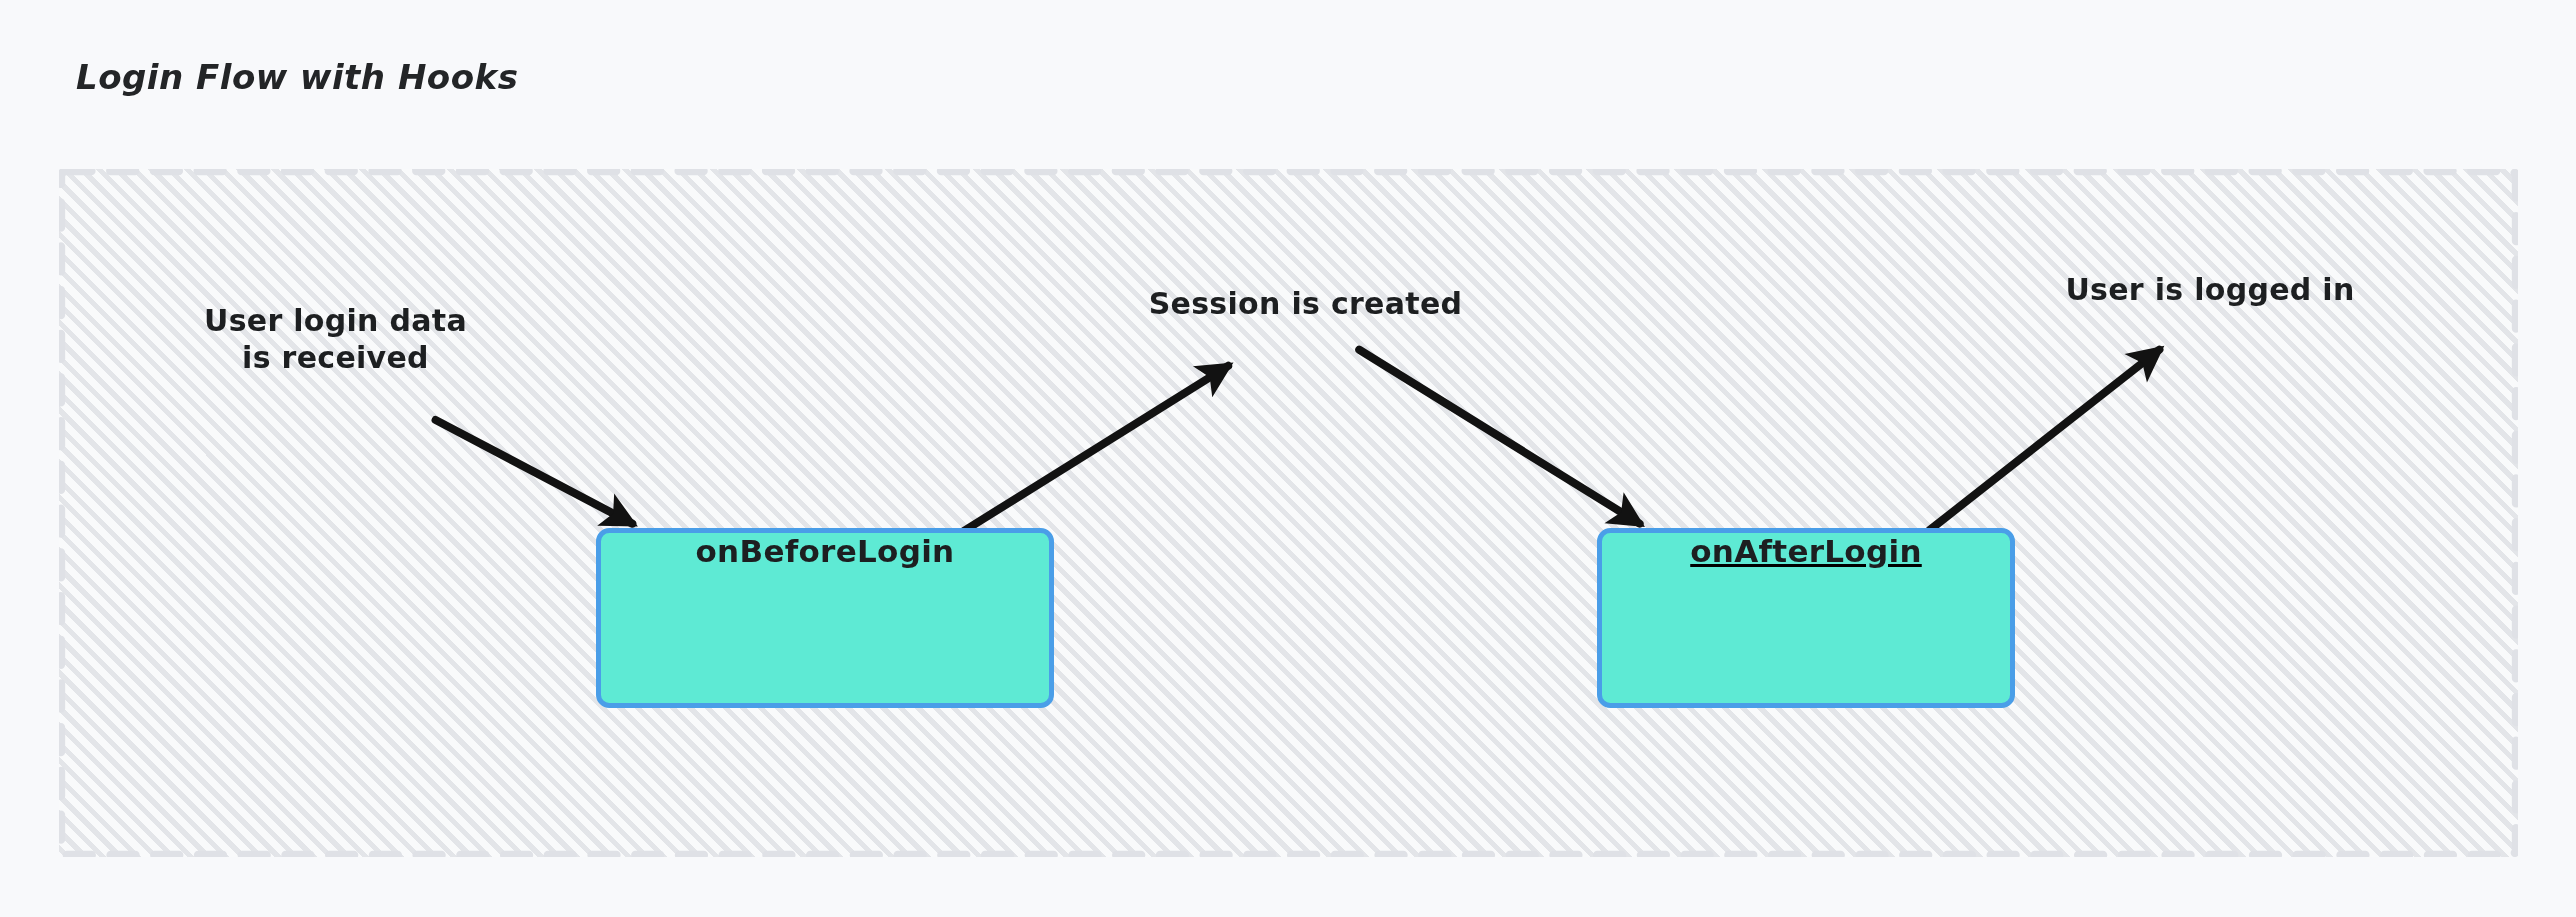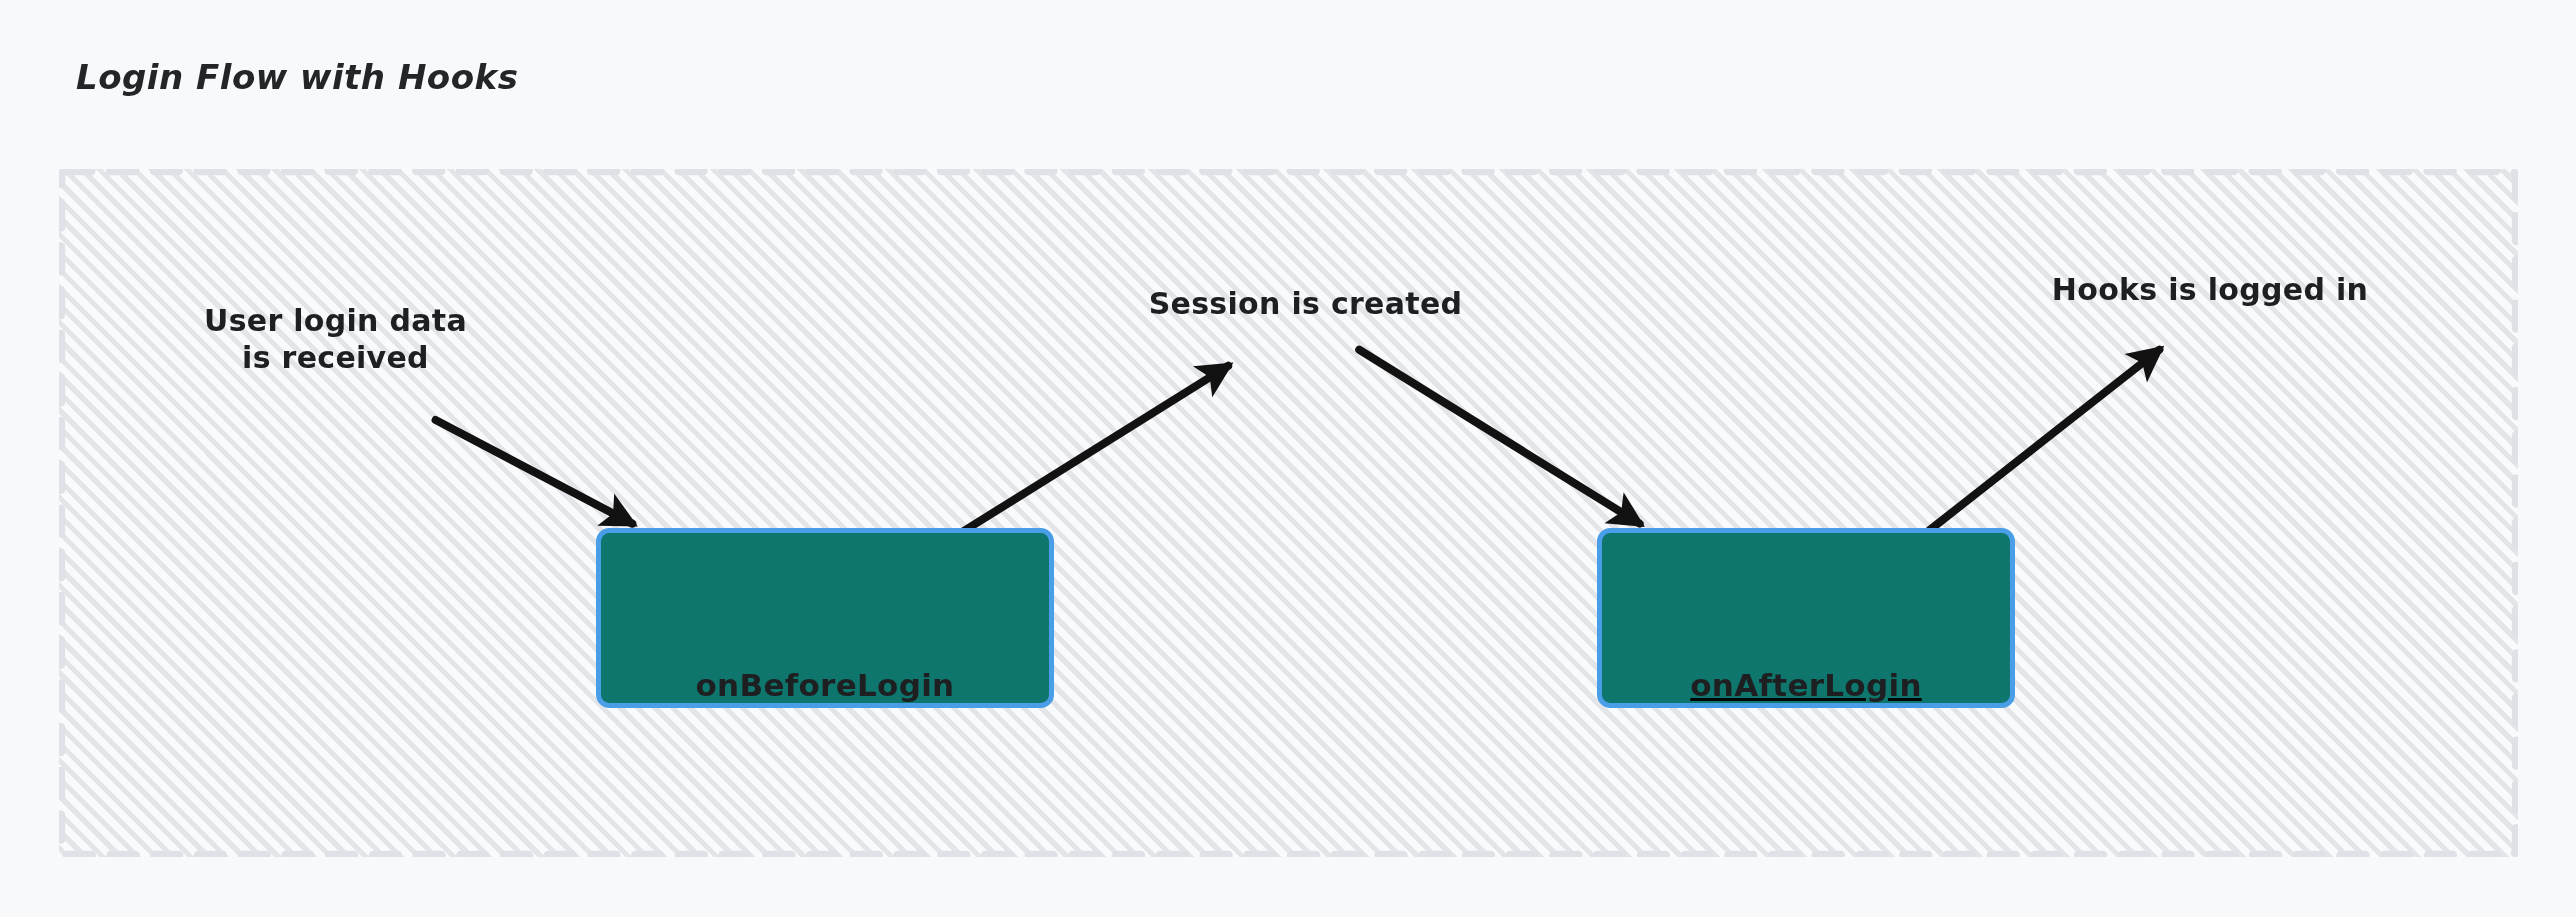--- a/index.html
+++ b/index.html
@@ -78,25 +78,25 @@
     top: 0;
     width: 2576px;
     height: 917px;
     pointer-events: none;
   }
 
   
   .hook-box {
     position: absolute;
     box-sizing: border-box;
-    background: #0f766e;
+    background: #5eead4;
     border: 5.7px solid #4a9ee8;
     border-radius: 13.3px;
     display: flex;
-    align-items: flex-end;
+    align-items: flex-start;
     justify-content: center;
   }
 
   .hook-box-label {
     font-family: "DejaVu Sans", "Liberation Sans", sans-serif;
     font-size: 31px;
     font-weight: 700;
     color: #1d1f21;
     letter-spacing: 0.3px;
     white-space: nowrap;
@@ -157,21 +157,21 @@
     <g>
       <path d="M 2030 558 L 2272 368" fill="none" stroke="#121212" stroke-width="8.5" stroke-linecap="round" marker-end="url(#arrowhead)"></path>
     </g>
   </svg>
 
   <div class="edge-label" id="edge-label-login-data">User login data
 is received</div>
 
   <div class="edge-label" id="edge-label-session">Session is created</div>
 
-  <div class="edge-label" id="edge-label-logged-in">Hooks is logged in</div>
+  <div class="edge-label" id="edge-label-logged-in">User is logged in</div>
 
   <div class="hook-box" id="hook-box-before">
     <span class="hook-box-label">onBeforeLogin</span>
   </div>
 
   <div class="hook-box" id="hook-box-after">
     <span class="hook-box-label">onAfterLogin</span>
   </div>
 
 </div>

